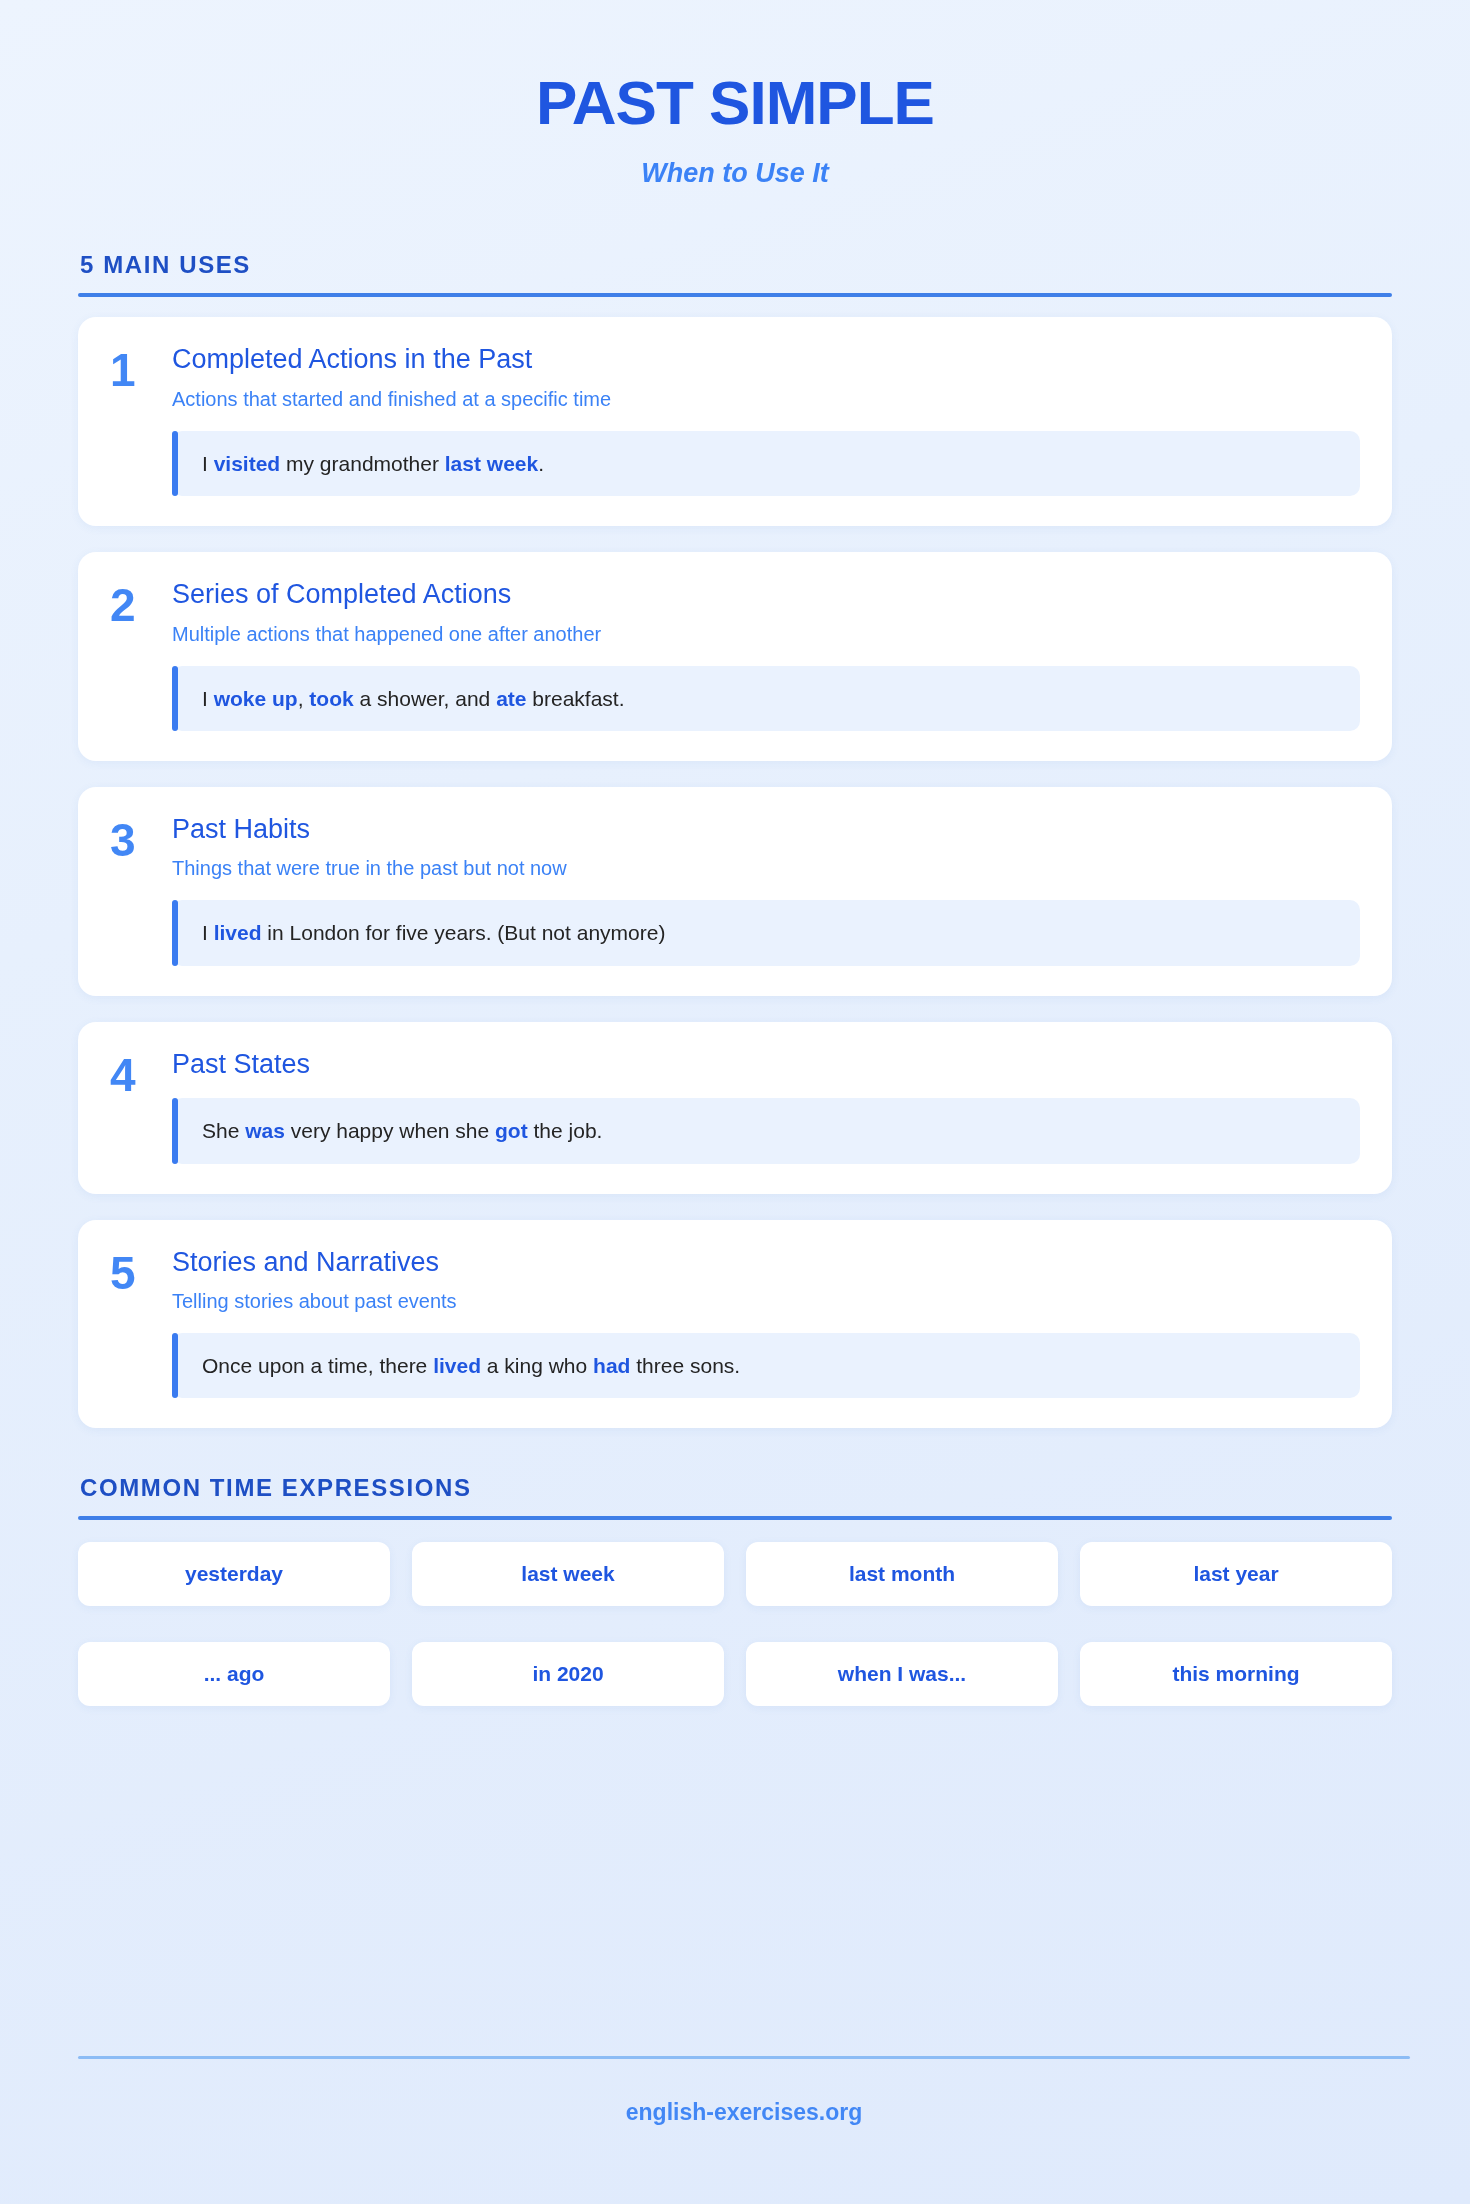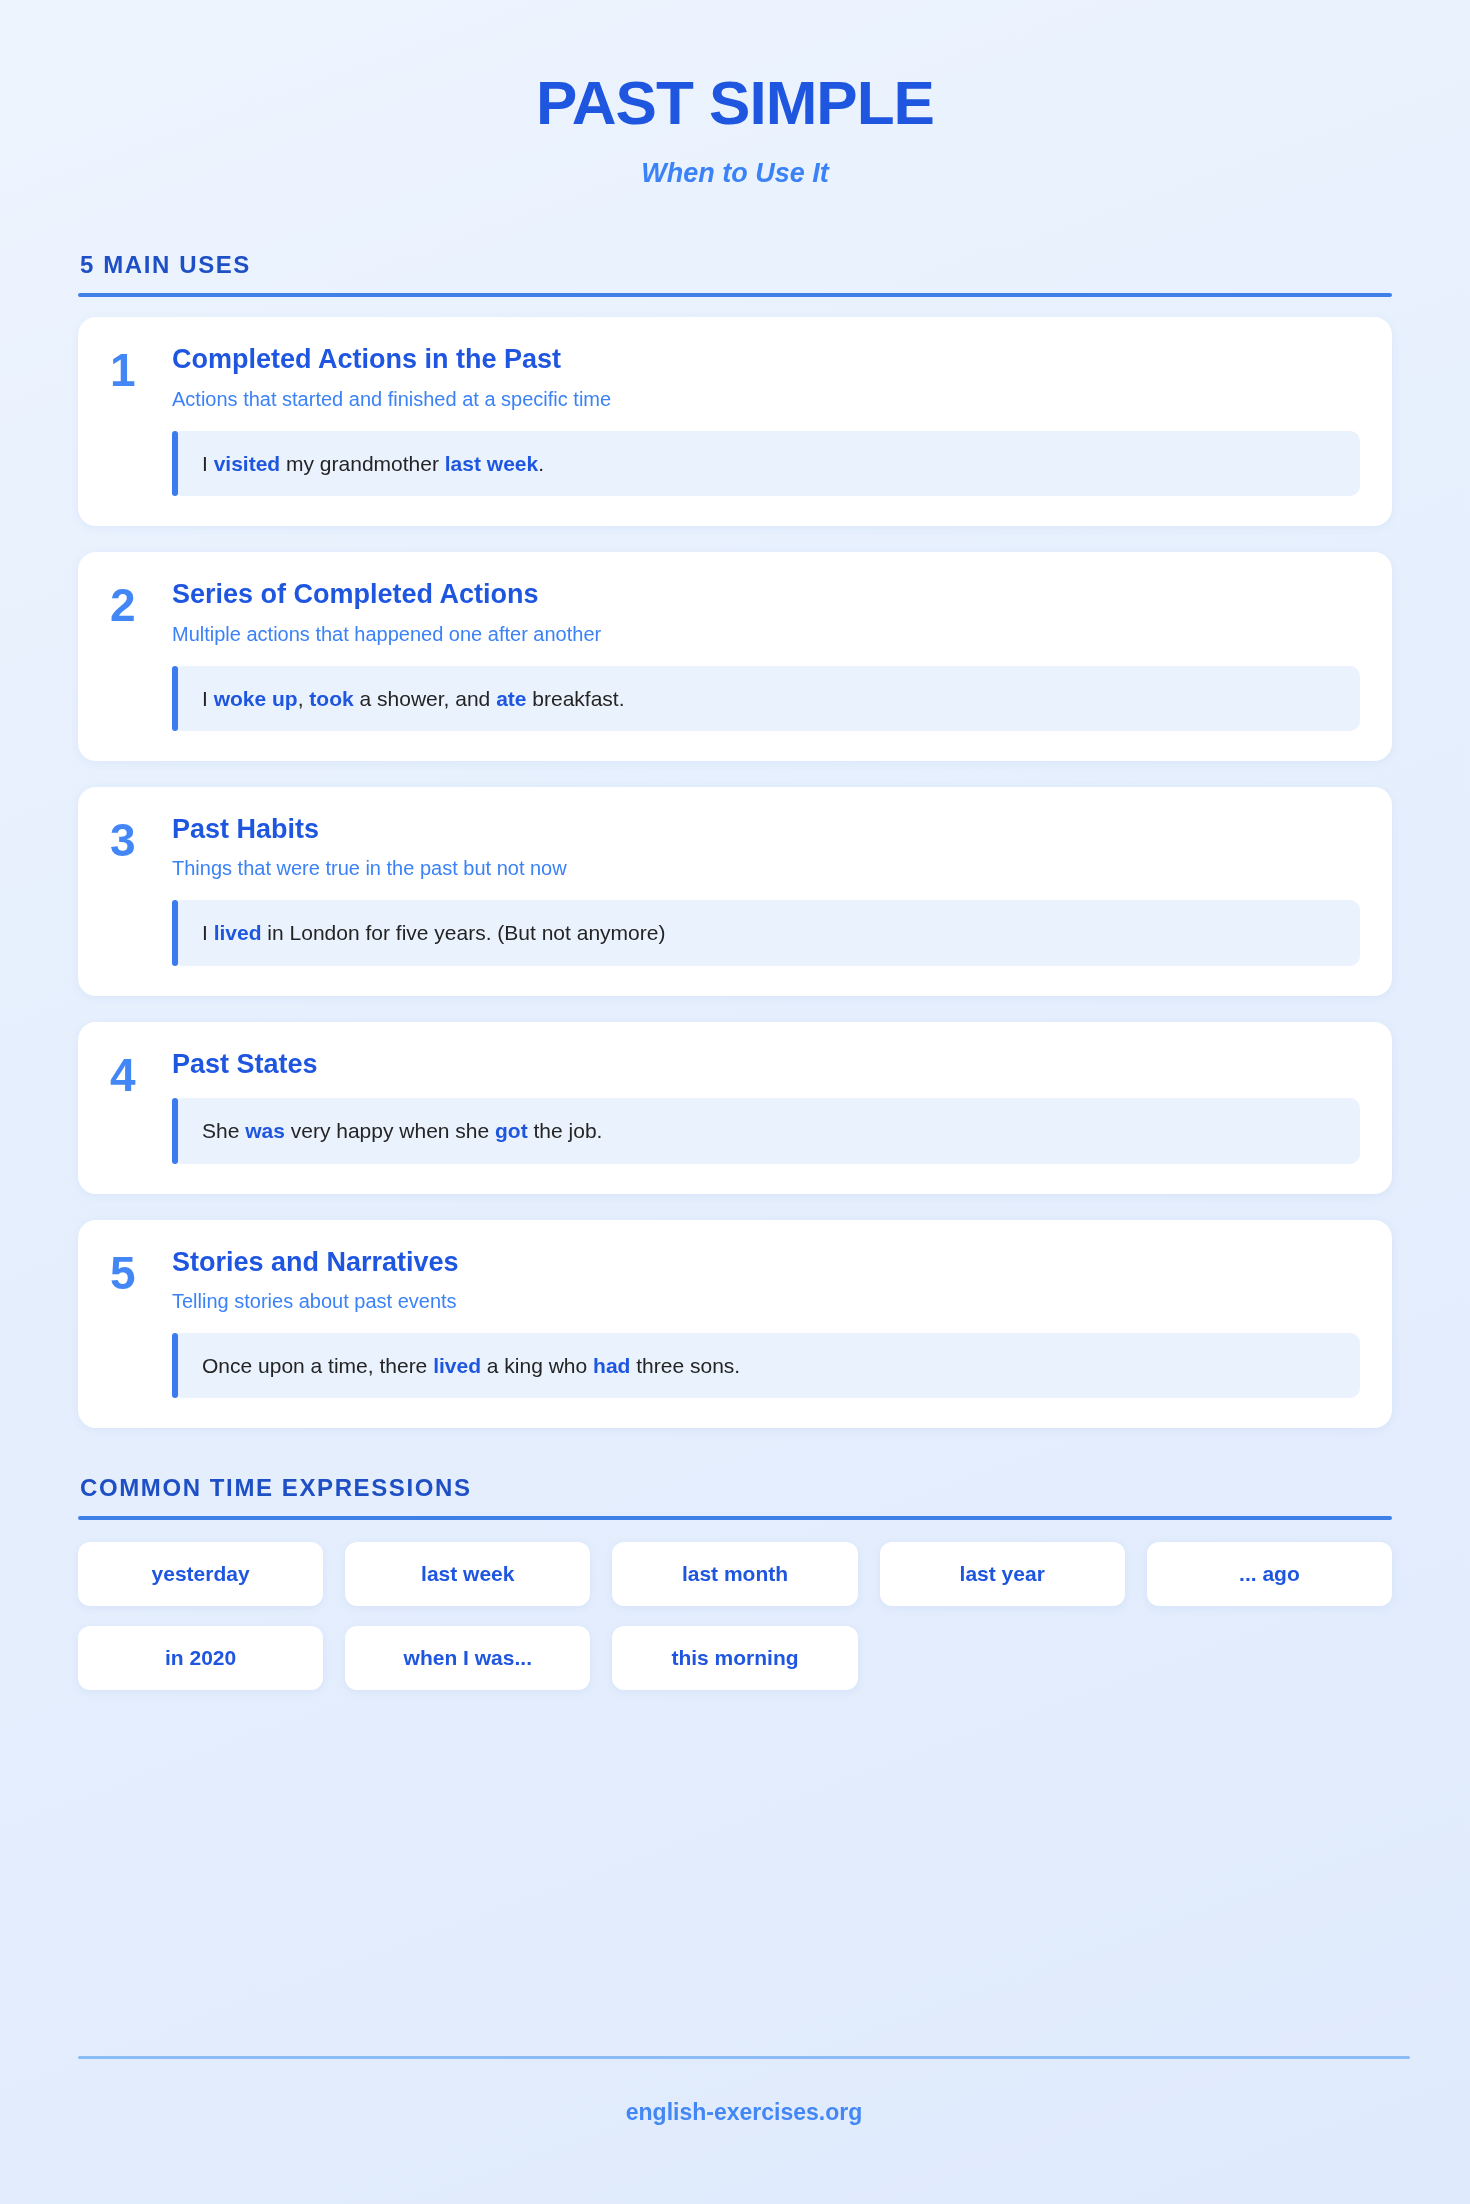--- a/index.html
+++ b/index.html
@@ -89,21 +89,21 @@
     flex: 0 0 40px;
     text-align: left;
     padding-top: 4px;
   }
   .card-body {
     flex: 1 1 auto;
     min-width: 0;
   }
   .card-title {
     font-size: 27px;
-    font-weight: 700;
+    font-weight: 400;
     color: #1f56e0;
     line-height: 1.2;
     margin: 0;
   }
   .card-desc {
     font-size: 20px;
     font-weight: 400;
     color: #3b82f6;
     line-height: 1.35;
     margin: 10px 0 0 0;
@@ -130,22 +130,22 @@
   }
   .example b {
     color: #1f56e0;
     font-weight: 700;
   }
 
   
   .chips {
     margin-top: 22px;
     display: grid;
-    grid-template-columns: repeat(5, 1fr);
-    gap: 20px 22px;
+    grid-template-columns: repeat(4, 1fr);
+    gap: 36px 22px;
   }
   .chip {
     background: #ffffff;
     border-radius: 12px;
     box-shadow: 0 2px 8px rgba(60, 110, 200, 0.07);
     height: 64px;
     display: flex;
     align-items: center;
     justify-content: center;
     font-size: 21px;

